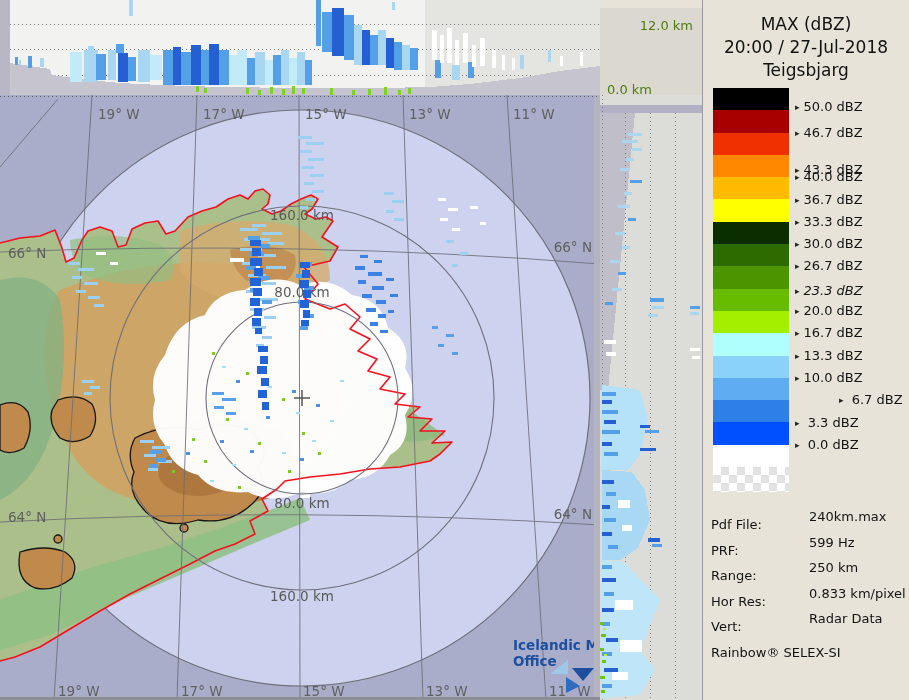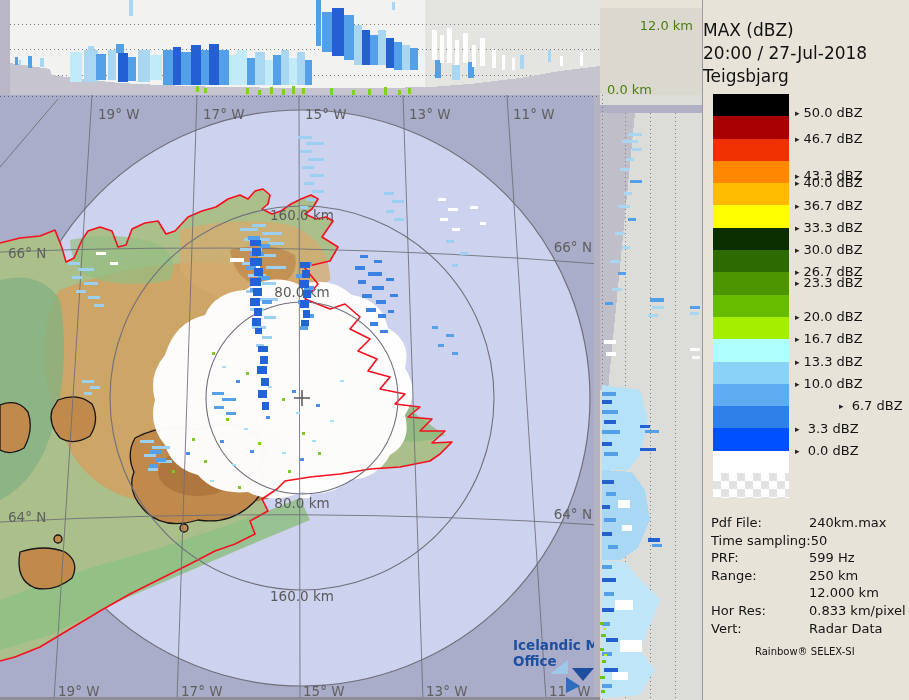--- a/index.html
+++ b/index.html
@@ -6,37 +6,37 @@
   #root{position:relative;width:909px;height:700px;overflow:hidden;
         font-family:"DejaVu Sans","Liberation Sans",sans-serif;background:#e7e3d9;}
   svg{display:block;}
   .panel{position:absolute;}
   
   #corner{left:600px;top:8px;width:102px;height:95px;background:#dbd8cf;font-size:13px;color:#4d7c0f;text-decoration:underline;}
   #corner .hmax{position:absolute;right:9px;top:10px;}
   #corner .hmin{position:absolute;left:7px;top:74px;}
   
   #legend{left:702px;top:0;width:207px;height:700px;background:#e7e3d9;border-left:1px solid #9a98a2;box-sizing:border-box;}
-  #legend .title{margin-top:19px;font-size:17px;line-height:23px;color:#121212;}
+  #legend .title{margin-top:13px;text-align:center;font-size:17px;line-height:23px;color:#121212;}
   #scale-wrap{position:relative;margin-top:6px;height:410px;}
   #scale-blocks{position:absolute;left:10px;top:0;width:76px;}
   .scale-block{width:76px;height:22.3px;}
   .scale-block.white-block{height:22px;background:#fff;}
   .scale-block.checker{height:25px;background-color:#fff;
      background-image:linear-gradient(45deg,#e2e2e2 25%,transparent 25%,transparent 75%,#e2e2e2 75%),
                       linear-gradient(45deg,#e2e2e2 25%,transparent 25%,transparent 75%,#e2e2e2 75%);
      background-size:16px 16px;background-position:0 0,8px 8px;}
   .scale-label{position:absolute;left:92px;font-size:13px;color:#141414;white-space:pre;}
   .scale-label .arr{font-size:9px;color:#222;margin-right:4px;vertical-align:1px;}
   #meta{margin-top:10px;font-size:13px;color:#141414;}
   .meta-row{display:flex;line-height:17.6px;padding-left:8px;}
-  .meta-row .ml{width:98px;flex:none;}
+  .meta-row .ml{width:98px;flex:none;margin-top:8px;}
   .meta-row .mv{white-space:pre;}
   .meta-v2{padding-left:106px;line-height:17.6px;}
-  #brand{margin-top:9px;padding-left:8px;font-size:10px;color:#141414;margin-left:44px;}
+  #brand{margin-top:9px;padding-left:8px;font-size:13px;color:#141414;}
 </style>
 </head>
 <body>
 
 <div id="root">
 
   <svg class="panel" style="left:0;top:0" width="600" height="95" viewBox="0 0 600 95" shape-rendering="crispEdges">
     <rect x="0" y="0" width="600" height="95" fill="#f2f2f0"></rect>
     <path d="M425,0 L600,0 L600,95 L425,95 Z" fill="#e4e4e0"></path>
     <rect x="0" y="0" width="10" height="95" fill="#b9b7c5"></rect>
@@ -549,48 +549,43 @@
         </div>
       <div id="scale-labels">
           <div class="scale-label" style="top: 11px;"><span class="arr">▸</span>50.0 dBZ</div>
           <div class="scale-label" style="top: 36.6px;"><span class="arr">▸</span>46.7 dBZ</div>
           <div class="scale-label" style="top: 74px;"><span class="arr">▸</span>43.3 dBZ</div>
           <div class="scale-label" style="top: 81.2px;"><span class="arr">▸</span>40.0 dBZ</div>
           <div class="scale-label" style="top: 103.5px;"><span class="arr">▸</span>36.7 dBZ</div>
           <div class="scale-label" style="top: 125.8px;"><span class="arr">▸</span>33.3 dBZ</div>
           <div class="scale-label" style="top: 148.1px;"><span class="arr">▸</span>30.0 dBZ</div>
           <div class="scale-label" style="top: 170.4px;"><span class="arr">▸</span>26.7 dBZ</div>
-          <div class="scale-label" style="top: 181px;"><span class="arr">▸</span>23.3 dBZ</div>
+          <div class="scale-label" style="top: 195px; font-style: italic;"><span class="arr">▸</span>23.3 dBZ</div>
           <div class="scale-label" style="top: 215px;"><span class="arr">▸</span>20.0 dBZ</div>
           <div class="scale-label" style="top: 237.3px;"><span class="arr">▸</span>16.7 dBZ</div>
           <div class="scale-label" style="top: 259.6px;"><span class="arr">▸</span>13.3 dBZ</div>
           <div class="scale-label" style="top: 281.9px;"><span class="arr">▸</span>10.0 dBZ</div>
           <div class="scale-label" style="top: 304.2px; margin-left: 44px;"><span class="arr">▸</span> 6.7 dBZ</div>
           <div class="scale-label" style="top: 326.5px;"><span class="arr">▸</span> 3.3 dBZ</div>
           <div class="scale-label" style="top: 348.8px;"><span class="arr">▸</span> 0.0 dBZ</div>
         </div>
     </div>
     <div id="meta">
         <div class="meta-row">
           <div class="ml">Pdf File:</div>
           <div class="mv">240km.max</div>
         </div>
         <div class="meta-row">
-          <div class="ml" style="width: auto;">Time sampling:</div>
-          <div class="mv">50</div>
-        </div>
-        <div class="meta-row">
           <div class="ml">PRF:</div>
           <div class="mv">599 Hz</div>
         </div>
         <div class="meta-row">
           <div class="ml">Range:</div>
           <div class="mv">250 km</div>
         </div>
-        <div class="meta-v2">12.000 km</div>
         <div class="meta-row">
           <div class="ml">Hor Res:</div>
           <div class="mv">0.833 km/pixel</div>
         </div>
         <div class="meta-row">
           <div class="ml">Vert:</div>
           <div class="mv">Radar Data</div>
         </div>
       </div>
     <div id="brand">Rainbow® SELEX-SI</div>

